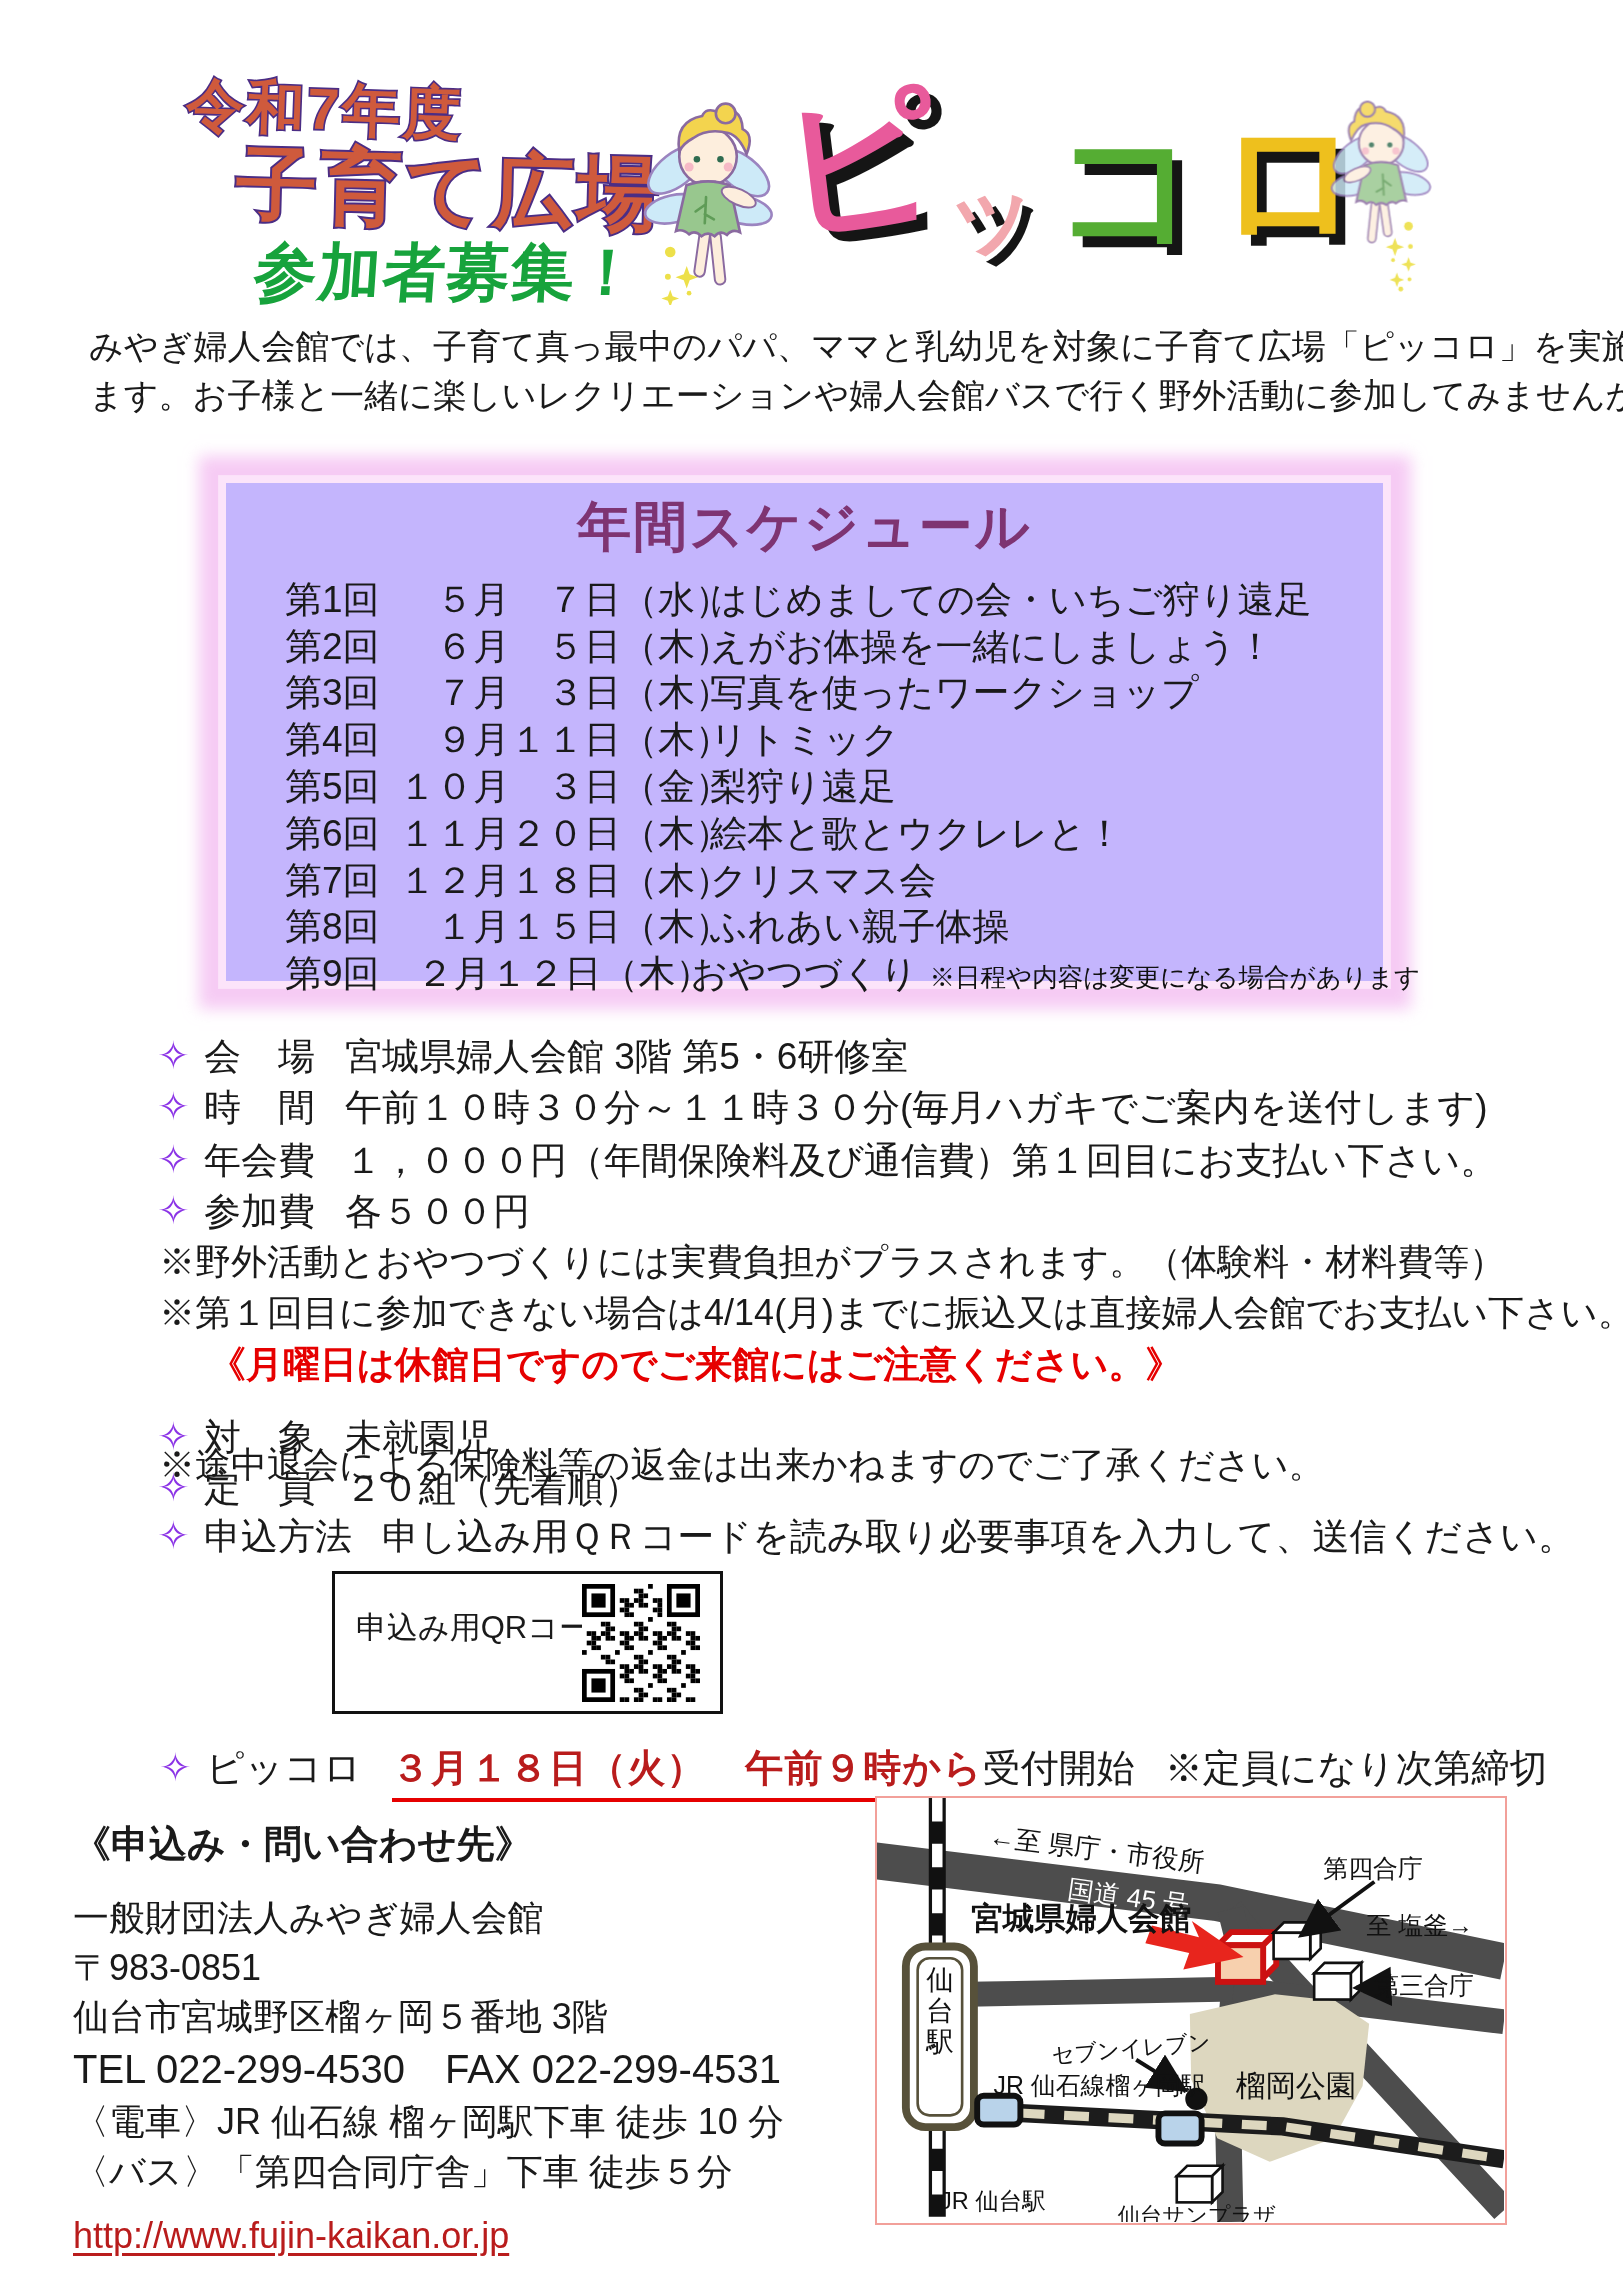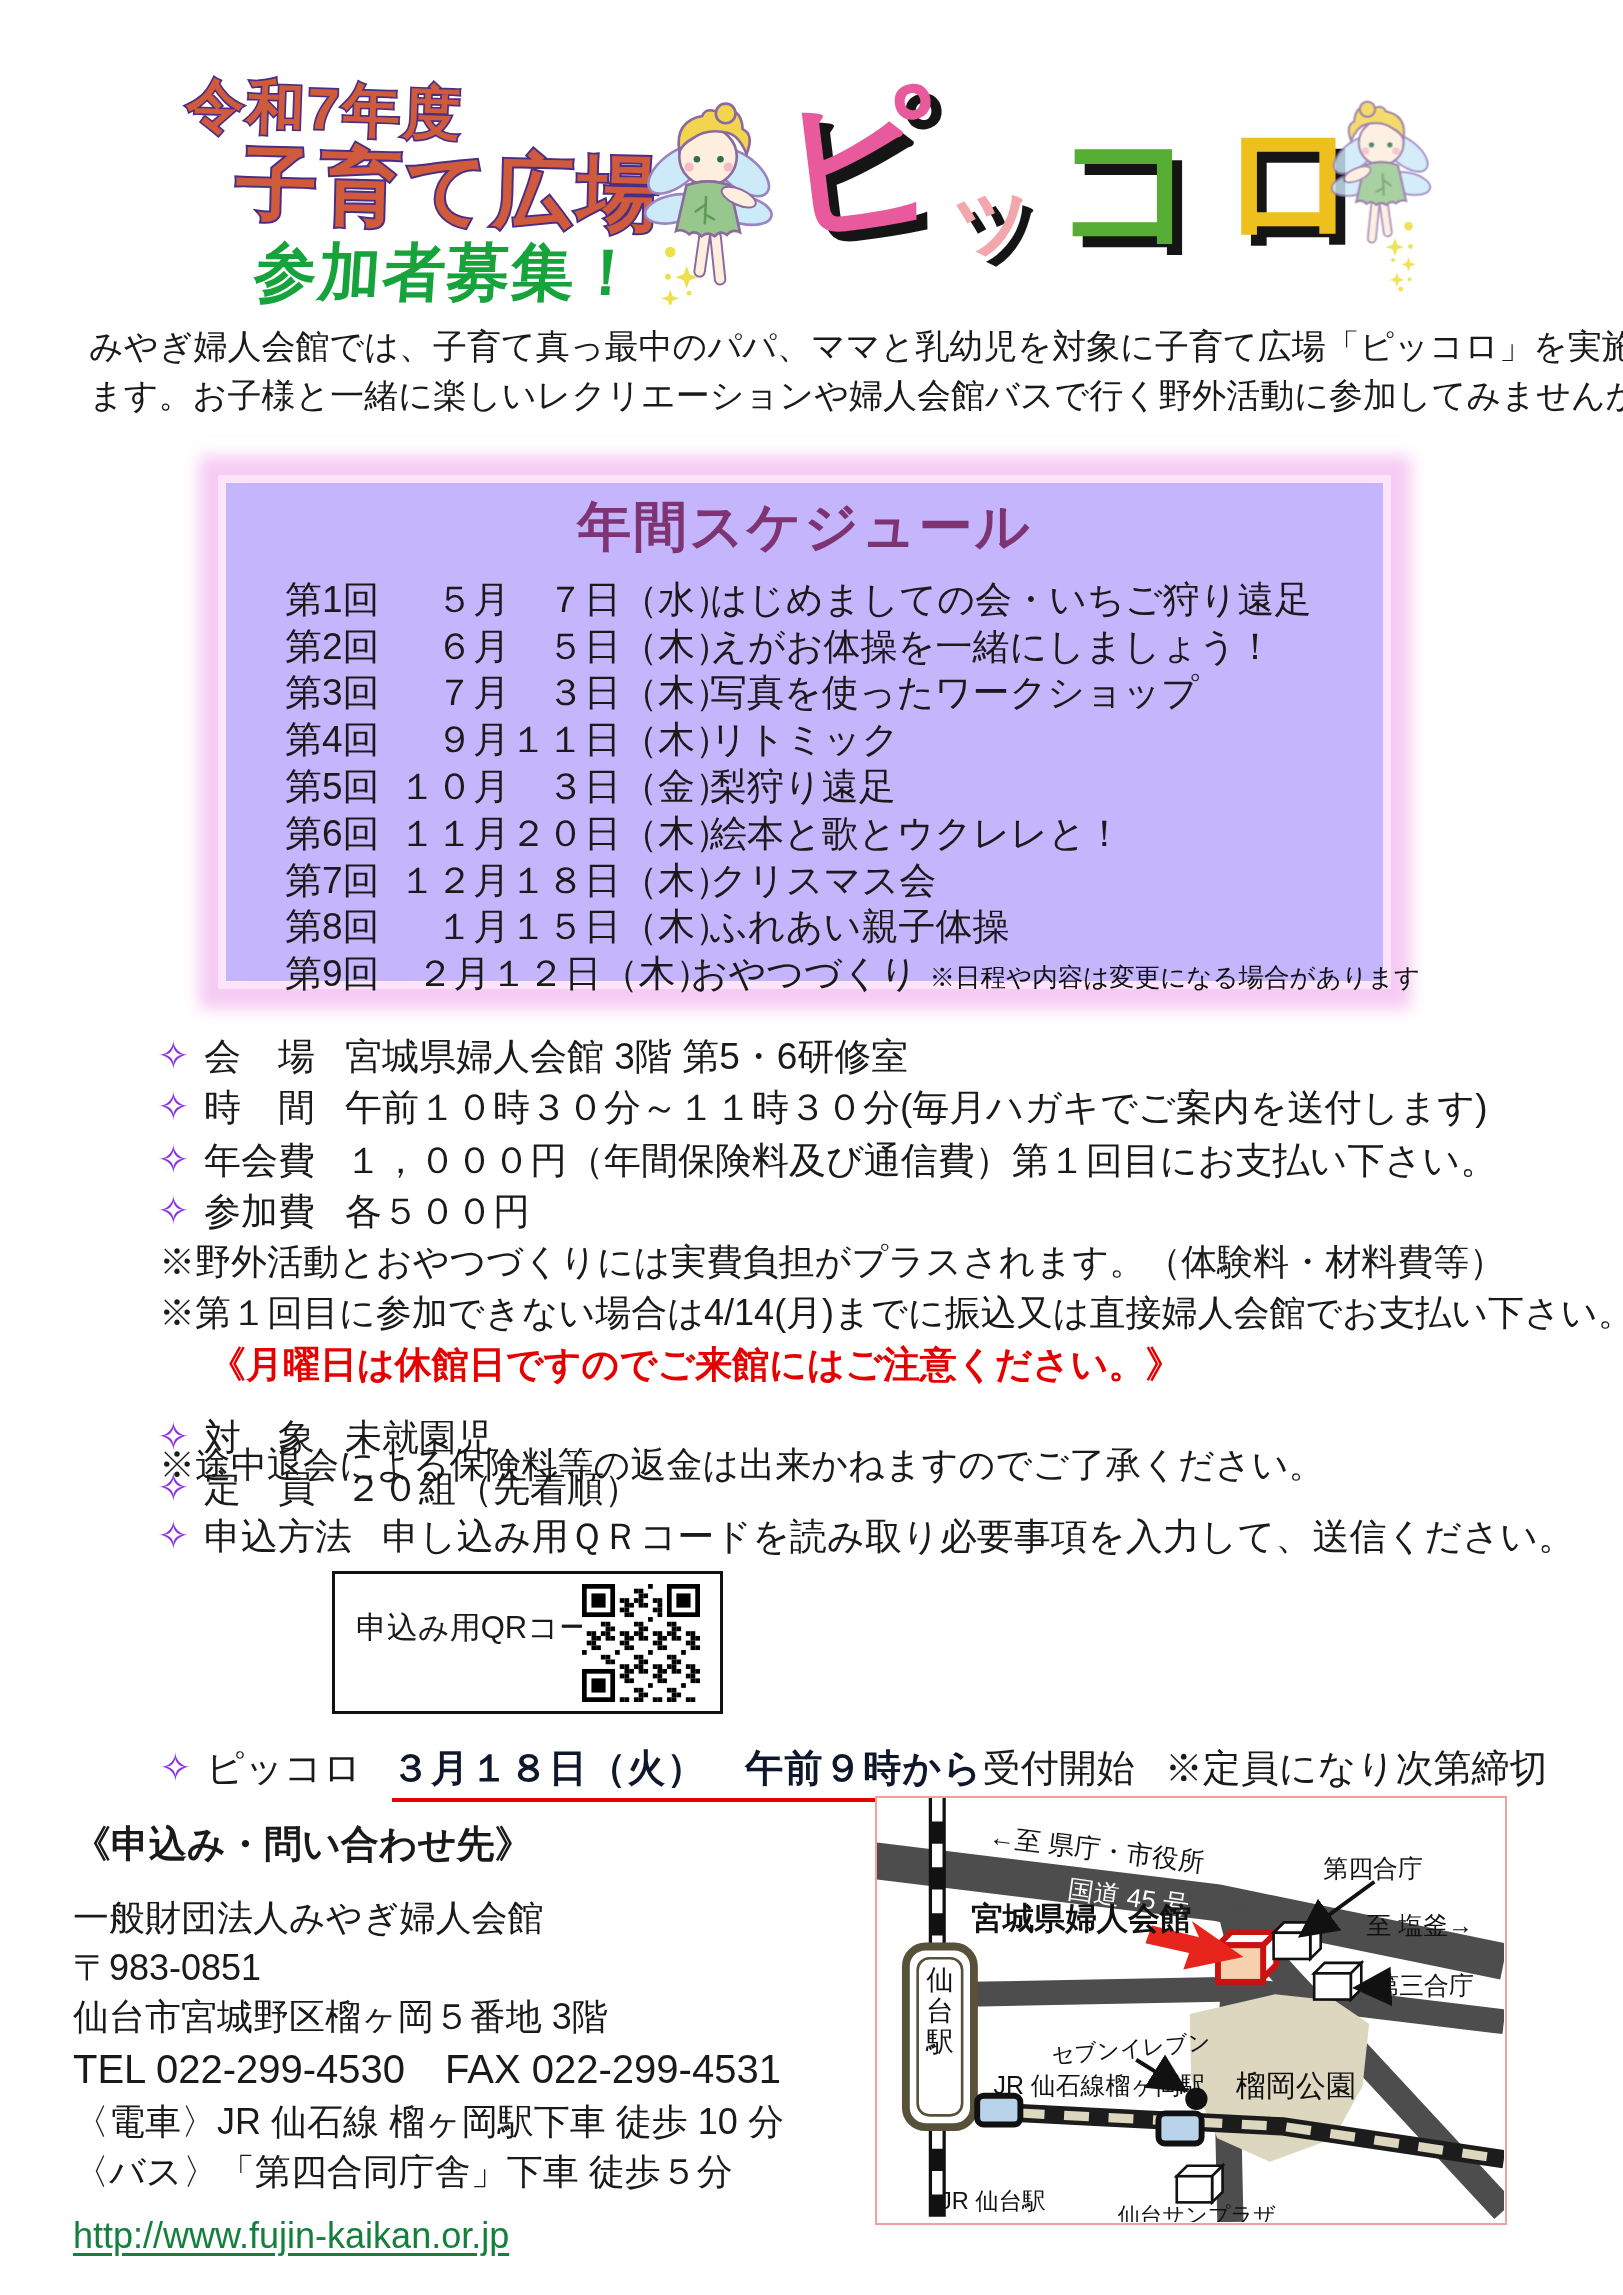--- a/index.html
+++ b/index.html
@@ -66,31 +66,31 @@
   .qr-box{
     left:332px;top:1571px;width:391px;height:143px;border:3.3px solid #111;
     background:#fff;box-sizing:border-box;
   }
   .qr-label{position:absolute;left:21px;top:33px;font-size:31px;}
   .qr-svg{position:absolute;right:19.6px;top:9.8px;}
 
   
   .apply-row{left:159px;top:1743px;display:flex;align-items:baseline;font-size:38px;white-space:nowrap;}
   .apply-highlight{
-    color:#0f172a;font-weight:bold;margin-left:30px;
+    color:#b91c1c;font-weight:bold;margin-left:30px;
     border-bottom:4.6px solid #e60000;padding-bottom:3.9px;letter-spacing:1.3px;
   }
   .apply-note{margin-left:30px;}
 
   
   .contact-heading{left:73px;top:1819px;font-size:38px;font-weight:bold;}
   .contact-block{left:73px;top:1893px;font-size:36px;line-height:1.38;}
   .contact-block div{white-space:nowrap;}
   .contact-tel{font-size:40px;}
-  .contact-url a{color:#15803d;text-decoration:underline;text-underline-offset:5.2px;}
+  .contact-url a{color:#b91c1c;text-decoration:underline;text-underline-offset:5.2px;}
   .contact-url{margin-top:14.4px;}
 
   
   .map-box{
     left:875px;top:1796px;width:632px;height:429px;border:2.6px solid #f2a09a;
     box-sizing:border-box;background:#fff;
   }
   svg text{font-family:"Liberation Sans",sans-serif;}
 </style>
 </head>

